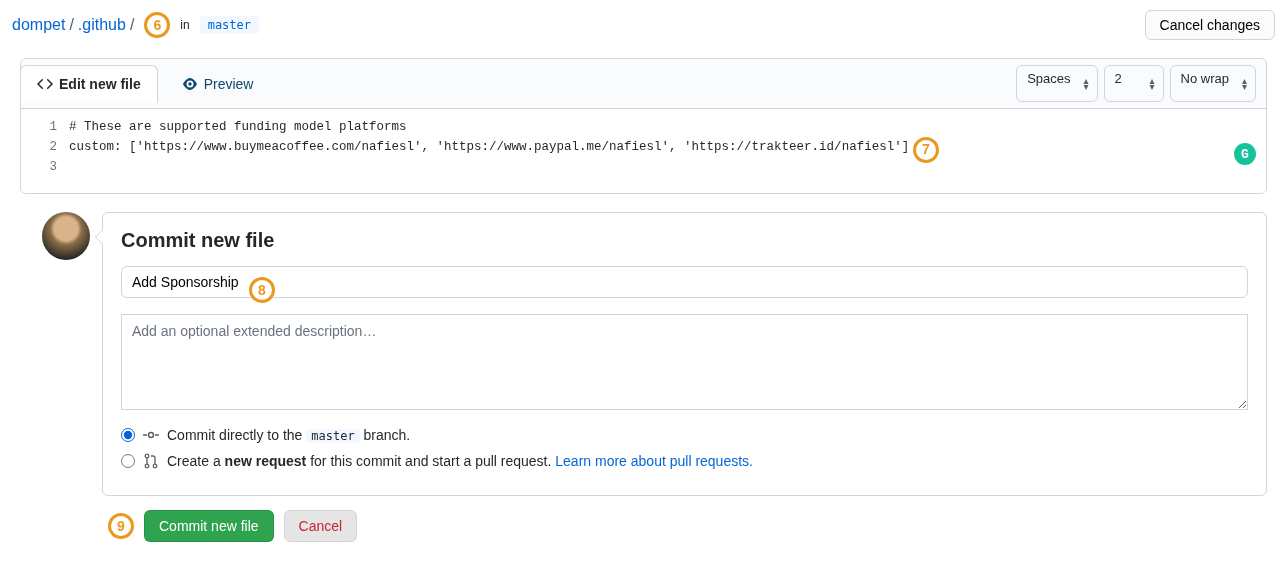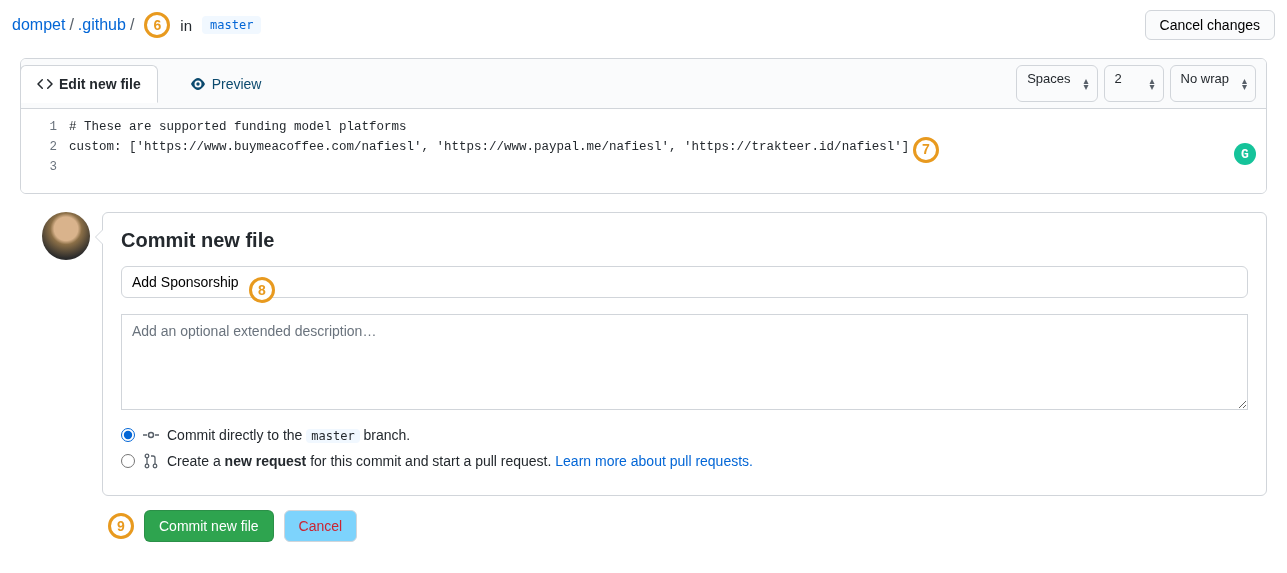--- a/index.html
+++ b/index.html
@@ -1,27 +1,27 @@
 <!DOCTYPE html>
 <html><head>
 <meta charset="utf-8">
 <style>
 * { box-sizing: border-box; margin: 0; padding: 0; }
 body { font-family: -apple-system, BlinkMacSystemFont, "Segoe UI", Helvetica, Arial, sans-serif; font-size: 14px; color: #24292e; background: #fff; padding: 10px 12px; }
 .breadcrumb-row { display: flex; align-items: center; gap: 4px; margin-bottom: 18px; }
 .breadcrumb-link { color: #0366d6; font-size: 16px; text-decoration: none; cursor: pointer; }
 .breadcrumb-sep { font-size: 16px; color: #586069; }
 .filename-input { border: 1px solid #d1d5da; border-radius: 6px; padding: 6px 10px; font-size: 15px; width: 185px; height: 32px; }
-.in-text { font-size: 15px; color: #24292e; margin: 0 6px; }
+.in-text { font-size: 12px; color: #24292e; margin: 0 6px; }
 .branch-badge { background: #f1f8ff; color: #0366d6; border-radius: 4px; padding: 2px 8px; font-family: SFMono-Regular, Consolas, monospace; font-size: 12px; }
 .cancel-changes { margin-left: auto; border: 1px solid #d1d5da; border-radius: 6px; background: #fafbfc; padding: 6px 14px; font-size: 14px; cursor: pointer; }
 .editor-box { border: 1px solid #d1d5da; border-radius: 6px; overflow: hidden; margin-left: 8px; margin-right: 8px; }
 .editor-tabs { display: flex; align-items: center; border-bottom: 1px solid #d1d5da; background: #fafbfc; }
 .tab { display: flex; align-items: center; gap: 6px; padding: 10px 16px; font-size: 14px; cursor: pointer; color: #0c4a6e; }
-.tab.active { background: #fff; border: 1px solid #d1d5da; border-bottom: 1px solid #fff; border-top-left-radius: 6px; border-top-right-radius: 6px; margin: -1px 16px -1px -1px; color: #24292e; font-weight: 600; }
+.tab.active { background: #fff; border: 1px solid #d1d5da; border-bottom: 1px solid #fff; border-top-left-radius: 6px; border-top-right-radius: 6px; margin: -1px 8px -1px -1px; color: #24292e; font-weight: 600; }
 .tab-icon { display:inline-block; vertical-align:middle; fill: currentColor; }
 .editor-toolbar { margin-left: auto; display: flex; gap: 6px; padding: 6px 10px; }
 .editor-select { position: relative; border: 1px solid #d1d5da; border-radius: 6px; background: #fafbfc; padding: 5px 26px 15px 10px; font-size: 13px; min-width: 80px; cursor: pointer; }
 .editor-select.small { min-width: 60px; }
 .select-arrow { position: absolute; right: 8px; top: 50%; transform: translateY(-50%); font-size: 10px; color: #586069; line-height: 0.6; }
 .code-area { position: relative; display: flex; font-family: SFMono-Regular, Consolas, "Liberation Mono", Menlo, monospace; font-size: 12.5px; padding: 8px 0 16px 0; background: #fff; }
 .line-nums { width: 48px; text-align: right; color: #6a737d; padding-right: 12px; line-height: 20px; user-select: none; }
 .code-text { flex: 1; line-height: 20px; color: #24292e; white-space: pre; }
 .grammarly-badge { position: absolute; right: 10px; top: 34px; width: 22px; height: 22px; border-radius: 50%; background: #15c39a; color: #fff; display: flex; align-items: center; justify-content: center; font-weight: bold; font-size: 13px; }
 .commit-row { display: flex; gap: 12px; margin-left: 30px; margin-right: 8px; margin-top: 18px; }
@@ -32,21 +32,21 @@
 .commit-title { font-size: 20px; font-weight: 600; margin-bottom: 14px; }
 .commit-summary { width: 100%; border: 1px solid #d1d5da; border-radius: 6px; padding: 7px 10px; font-size: 14px; margin-bottom: 16px; }
 .commit-desc { width: 100%; border: 1px solid #d1d5da; border-radius: 0; padding: 8px 10px; font-size: 14px; min-height: 96px; resize: vertical; font-family: inherit; margin-bottom: 14px; }
 .commit-desc::placeholder { color: #6a737d; }
 .radio-row { display: flex; align-items: center; gap: 8px; margin-bottom: 10px; font-size: 14px; }
 .radio-row input[type=radio] { width: 14px; height: 14px; accent-color: #0366d6; }
 .branch-pill { background: #f1f8ff; color: #24292e; border-radius: 4px; padding: 0 5px; font-family: SFMono-Regular, Consolas, monospace; font-size: 12px; }
 .link { color: #0366d6; cursor: pointer; }
 .action-row { display: flex; align-items: center; gap: 10px; margin-left: 96px; margin-top: 14px; }
 .btn-primary { background: #2ea44f; color: #fff; border: 1px solid rgba(27,31,35,0.15); border-radius: 6px; padding: 7px 14px; font-size: 14px; font-weight: 500; cursor: pointer; }
-.btn-cancel { border: 1px solid #d1d5da; border-radius: 6px; padding: 7px 14px; font-size: 14px; color: #cb2431; background: #7dd3fc; cursor: pointer; }
+.btn-cancel { border: 1px solid #d1d5da; border-radius: 6px; padding: 7px 14px; font-size: 14px; color: #cb2431; background: #e5e5e5; cursor: pointer; }
 .anno { position: relative; display: inline-flex; align-items: center; justify-content: center; width: 26px; height: 26px; border: 3px solid #e89a1f; border-radius: 50%; color: #e89a1f; font-weight: bold; font-size: 14px; background: #fff; }
 .anno-inline { margin-left: 6px; flex-shrink: 0; }
 .anno-code { position: absolute; left: 892px; top: 28px; }
 </style>
 </head>
 <body>
 
 <div class="breadcrumb-row">
   <a class="breadcrumb-link">dompet</a>
   <span class="breadcrumb-sep">/</span>

